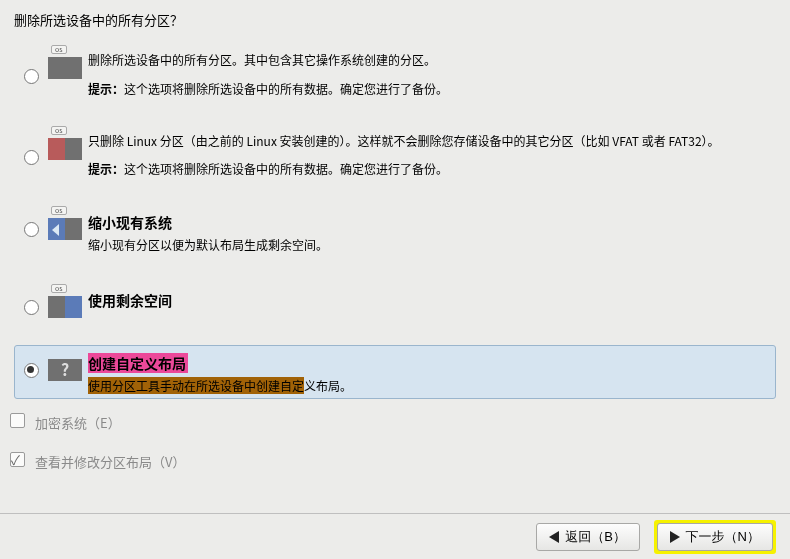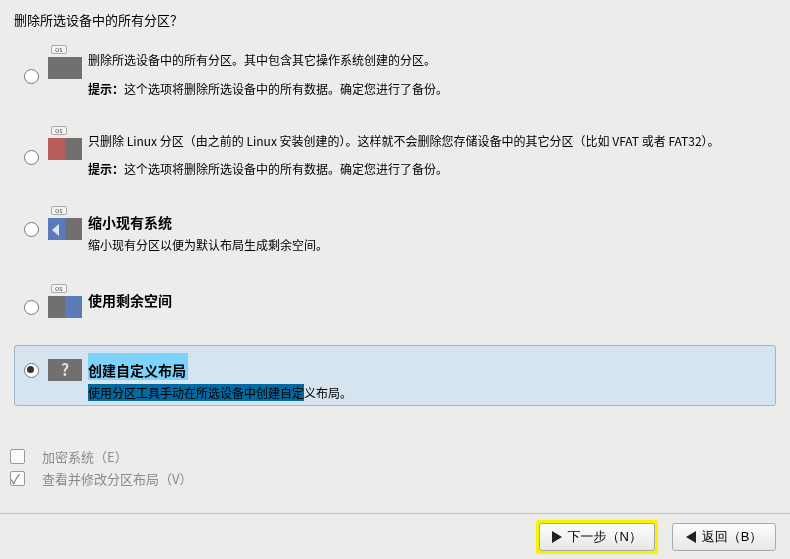--- a/index.html
+++ b/index.html
@@ -131,41 +131,41 @@
     line-height: 1.55;
   }
   .opt-tip {
     font-size: 12px;
     margin-top: 10px;
   }
   .opt-tip .tip-label {
     font-weight: bold;
   }
   .highlight-title {
-    background: #7dd3fc;
+    background: #ec4899;
     display: inline-block;
-    padding: 7px 2px 0 0;
+    padding: 0 2px 0 0;
   }
   .highlight-desc {
-    background: #0369a1;
+    background: #a16207;
     display: inline;
   }
 
   .bottom-checks {
     position: absolute;
     bottom: 68px;
     left: 10px;
   }
   .chk-row {
     display: flex;
-    align-items: center;
-    gap: 17px;
+    align-items: flex-start;
+    gap: 10px;
     color: #8a8a8a;
     font-size: 13px;
-    margin: 3px 0;
+    margin: 20px 0;
   }
   .chk {
     width: 13px;
     height: 13px;
     border: 1px solid #9a9a9a;
     background: #fbfbfa;
     border-radius: 2px;
     position: relative;
   }
   .chk.checked::after {
@@ -347,27 +347,27 @@
       <span class="chk"></span>
       <span>加密系统（E）</span>
     </div>
     <div class="chk-row">
       <span class="chk checked"></span>
       <span>查看并修改分区布局（V）</span>
     </div>
   </div>
 
   <div class="footer">
+    <span class="btn-wrap">
+      <button class="btn">
+        <span class="arrow-l"></span>
+        <span>返回（B）</span>
+      </button>
+    </span>
     <span class="btn-wrap highlight">
       <button class="btn">
         <span class="arrow-r"></span>
         <span>下一步（N）</span>
       </button>
     </span>
-    <span class="btn-wrap">
-      <button class="btn">
-        <span class="arrow-l"></span>
-        <span>返回（B）</span>
-      </button>
-    </span>
   </div>
 
 </div>
 
 </body></html>

